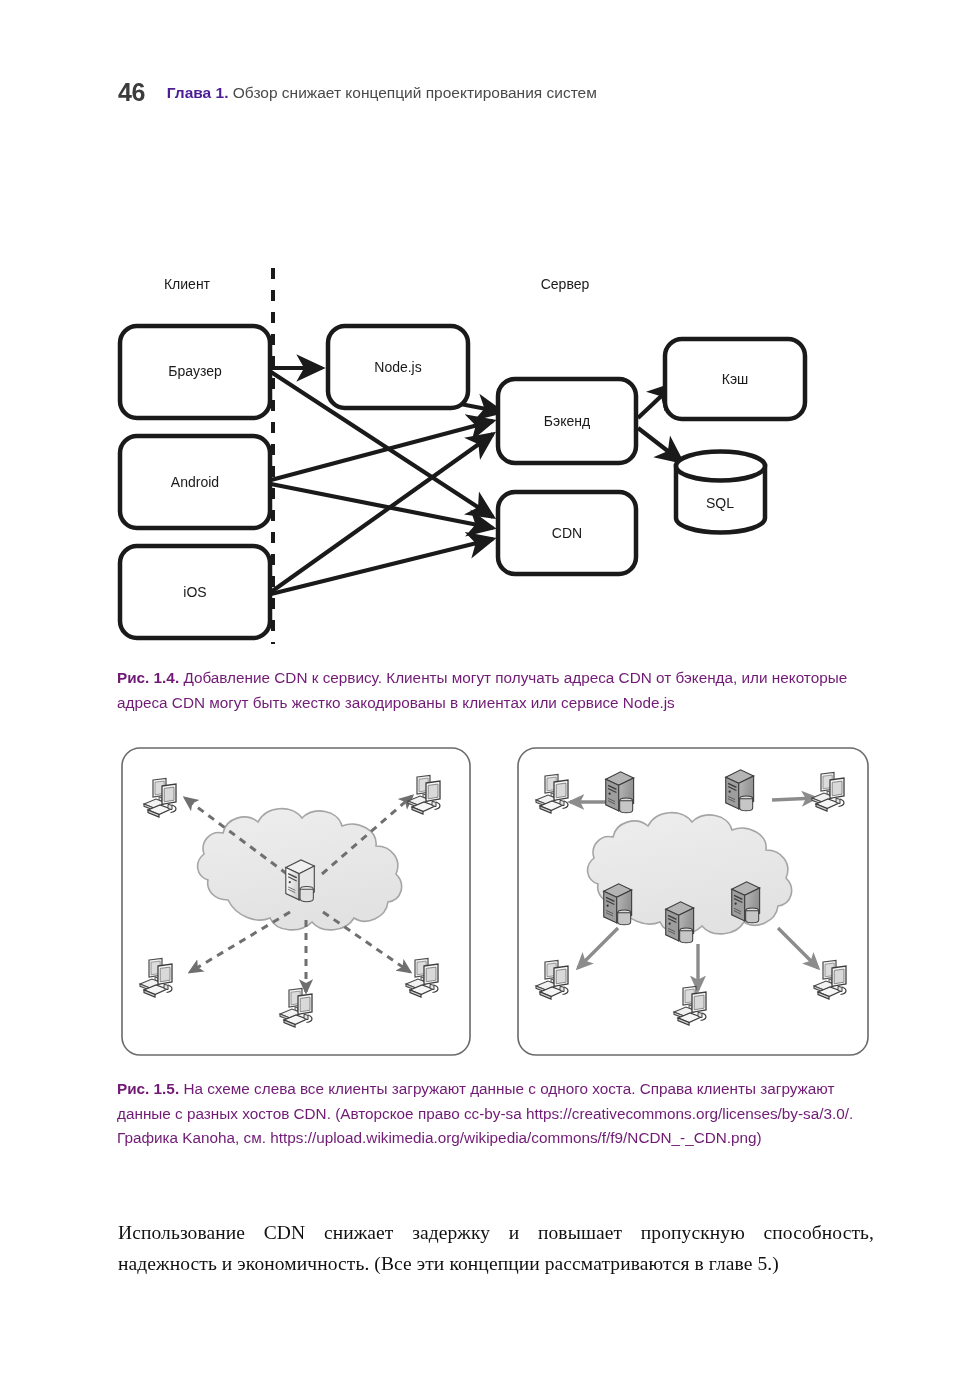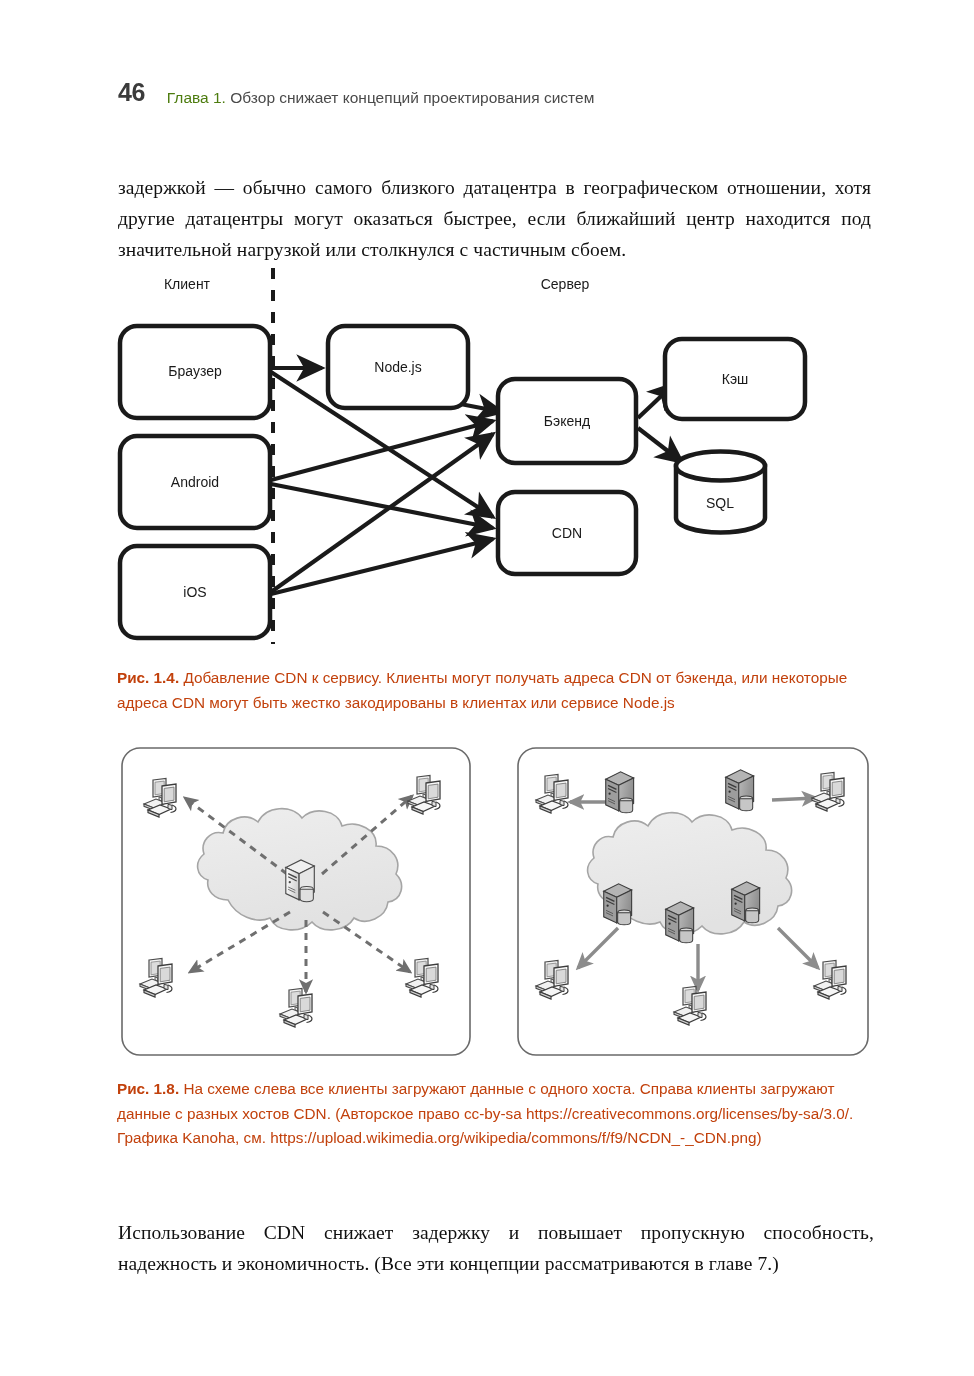--- a/index.html
+++ b/index.html
@@ -7,44 +7,44 @@
     width:974px;height:1376px;
     background:#ffffff;
     font-family:"Liberation Sans", sans-serif;
     color:#1a1a1a;
     overflow:hidden;
     position:relative;
   }
   .page{position:absolute;inset:0;}
 
   
-  .runhead{position:absolute;left:118px;top:78px;display:flex;align-items:flex-end;gap:22px;}
+  .runhead{position:absolute;left:118px;top:78px;display:flex;align-items:center;gap:22px;}
   .folio{font-size:25px;font-weight:bold;color:#3b3b3b;letter-spacing:-0.5px;}
   .runhead-title{font-size:15.5px;color:#4a4a4a;}
-  .runhead-title .chap{font-weight:normal;color:#4d7c0f;}
+  .runhead-title .chap{font-weight:bold;color:#4c1d95;}
 
   
   .bodytext{
     position:absolute;
     font-family:"Liberation Serif", serif;
     font-size:19.5px;
     line-height:31px;
     color:#111;
     text-align:justify;
     letter-spacing:0.1px;
   }
   #para-top{left:118px;top:152px;width:753px;}
   #para-bottom{left:118px;top:1197px;width:756px;}
 
   
   .caption{
     position:absolute;
     font-size:15.3px;
     line-height:24.5px;
-    color:#c2410c;
+    color:#701a75;
   }
   .caption b{font-weight:bold;}
   #cap-14{left:117px;top:666px;width:760px;}
   #cap-15{left:117px;top:1077px;width:760px;}
 
   
   #fig14{position:absolute;left:110px;top:256px;width:770px;height:400px;}
   #fig14 svg{display:block;}
   .nodebox-label{font-family:"Liberation Sans",sans-serif;font-size:14px;fill:#1a1a1a;}
   .axis-label{font-family:"Liberation Sans",sans-serif;font-size:14px;fill:#1a1a1a;}
@@ -59,21 +59,20 @@
 <div class="page">
 
   <div class="runhead">
     <span class="folio">46</span>
     <span class="runhead-title">
       <span class="chap">Глава 1.</span>
       <span>Обзор снижает концепций проектирования систем</span>
     </span>
   </div>
 
-  <p class="bodytext" id="para-top">задержкой — обычно самого близкого датацентра в географическом отношении, хотя другие датацентры могут оказаться быстрее, если ближайший центр находится под значительной нагрузкой или столкнулся с частичным сбоем.</p>
 
   <div id="fig14">
     <svg width="770" height="400" viewBox="0 0 770 400" xmlns="http://www.w3.org/2000/svg">
       <defs>
         <marker id="arrowBlack" viewBox="0 0 12 12" refX="10.5" refY="6" markerWidth="7" markerHeight="7" orient="auto-start-reverse">
           <path d="M0,0.4 L12,6 L0,11.6 L3.2,6 Z" fill="#1a1a1a"></path>
         </marker>
       </defs>
 
       <text class="axis-label" x="77" y="33" text-anchor="middle">Клиент</text>
@@ -317,18 +316,18 @@
             <use href="#clientIcon"></use>
           </g>
         <g transform="translate(702,220)">
             <use href="#clientIcon"></use>
           </g>
       </g>
     </svg>
   </div>
 
   <div class="caption" id="cap-15">
-    <b>Рис. 1.8.</b><span> На схеме слева все клиенты загружают данные с одного хоста. Справа клиенты загружают данные с разных хостов CDN. (Авторское право cc-by-sa https://creativecommons.org/licenses/by-sa/3.0/. Графика Kanoha, см. https://upload.wikimedia.org/wikipedia/commons/f/f9/NCDN_-_CDN.png)</span>
-  </div>
-
-  <p class="bodytext" id="para-bottom">Использование CDN снижает задержку и повышает пропускную способность, надежность и экономичность. (Все эти концепции рассматриваются в главе 7.)</p>
+    <b>Рис. 1.5.</b><span> На схеме слева все клиенты загружают данные с одного хоста. Справа клиенты загружают данные с разных хостов CDN. (Авторское право cc-by-sa https://creativecommons.org/licenses/by-sa/3.0/. Графика Kanoha, см. https://upload.wikimedia.org/wikipedia/commons/f/f9/NCDN_-_CDN.png)</span>
+  </div>
+
+  <p class="bodytext" id="para-bottom">Использование CDN снижает задержку и повышает пропускную способность, надежность и экономичность. (Все эти концепции рассматриваются в главе 5.)</p>
 
 </div>
 
 </body></html>

